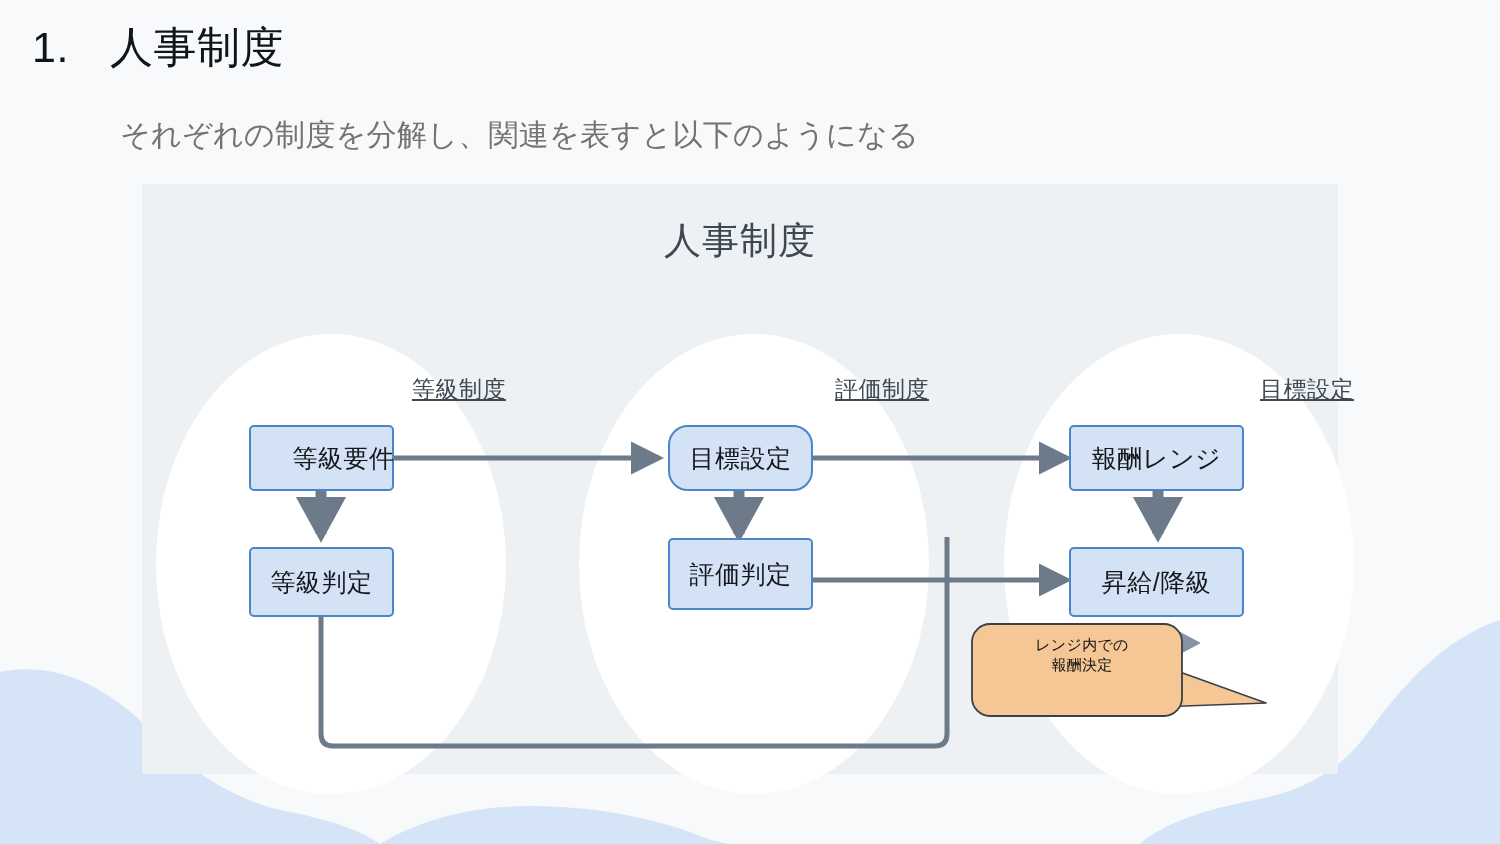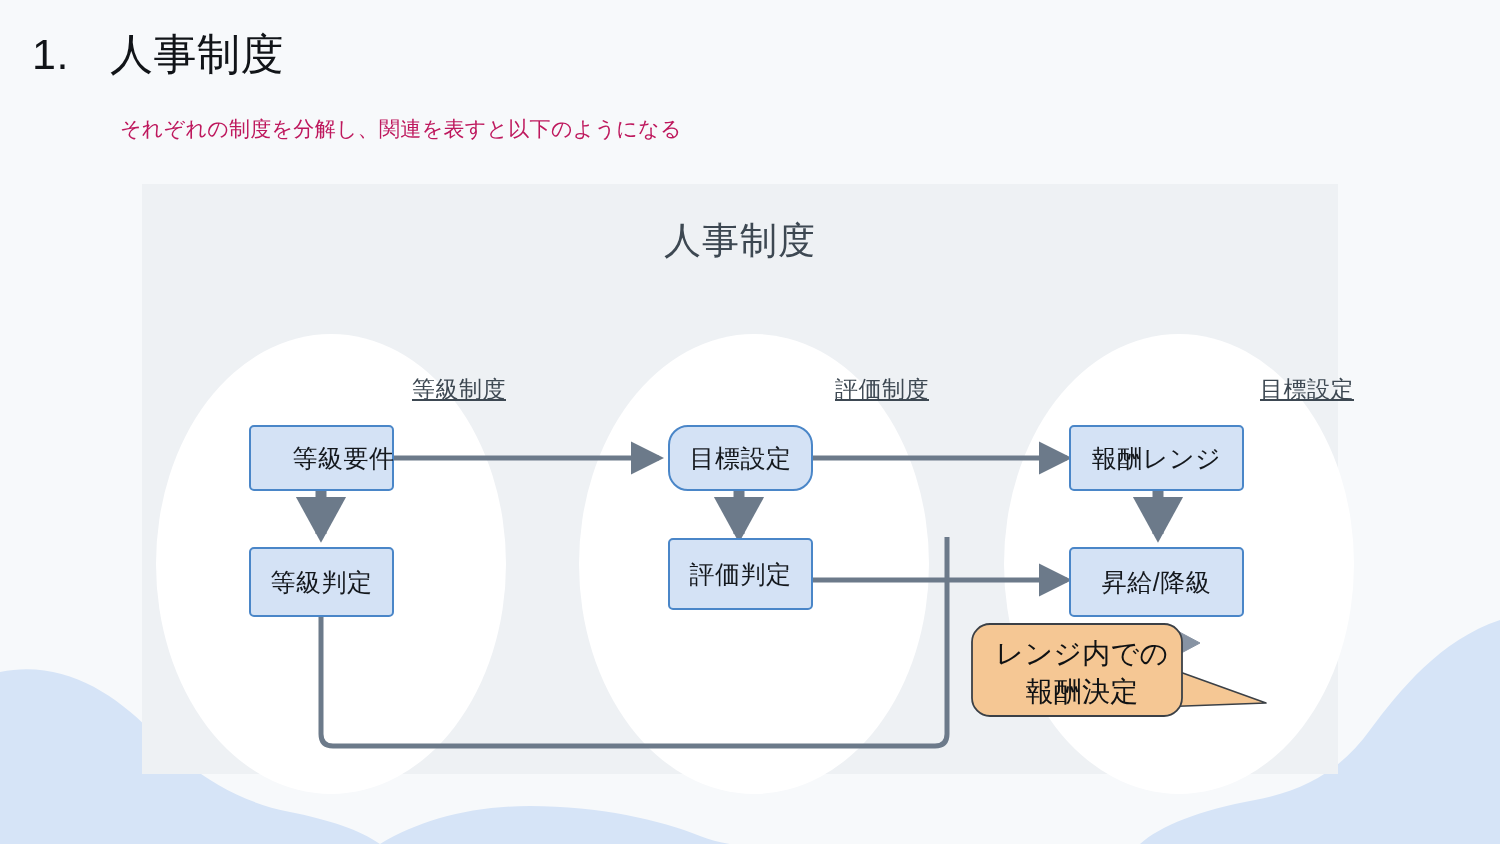--- a/index.html
+++ b/index.html
@@ -29,32 +29,31 @@
   #slide-title {
     position: absolute;
     left: 32px;
     top: 22px;
     font-size: 43px;
     line-height: 1.2;
     color: #111418;
     letter-spacing: 0.5px;
     white-space: nowrap;
     z-index: 3;
-    margin-top: 7px;
   }
   #slide-title .num {
     display: inline-block;
     width: 78px;
   }
   #slide-subtitle {
     position: absolute;
     left: 120px;
     top: 115px;
-    font-size: 21px;
-    color: #be185d;
+    font-size: 30px;
+    color: #737373;
     letter-spacing: 0.3px;
     white-space: nowrap;
     z-index: 3;
   }
 
   
   #diagram-panel {
     position: absolute;
     left: 142px;
     top: 184px;
@@ -132,21 +131,21 @@
     position: absolute;
     left: 0; top: 0;
     overflow: visible;
   }
   #callout-text {
     position: absolute;
     left: 18px;
     top: 14px;
     width: 188px;
     text-align: center;
-    font-size: 28px;
+    font-size: 15px;
     line-height: 1.35;
     color: #101214;
     letter-spacing: 0.3px;
     z-index: 9;
   }
 </style>
 </head>
 <body>
 
 <svg id="bg-decor" viewBox="0 0 1500 844" preserveAspectRatio="none">

